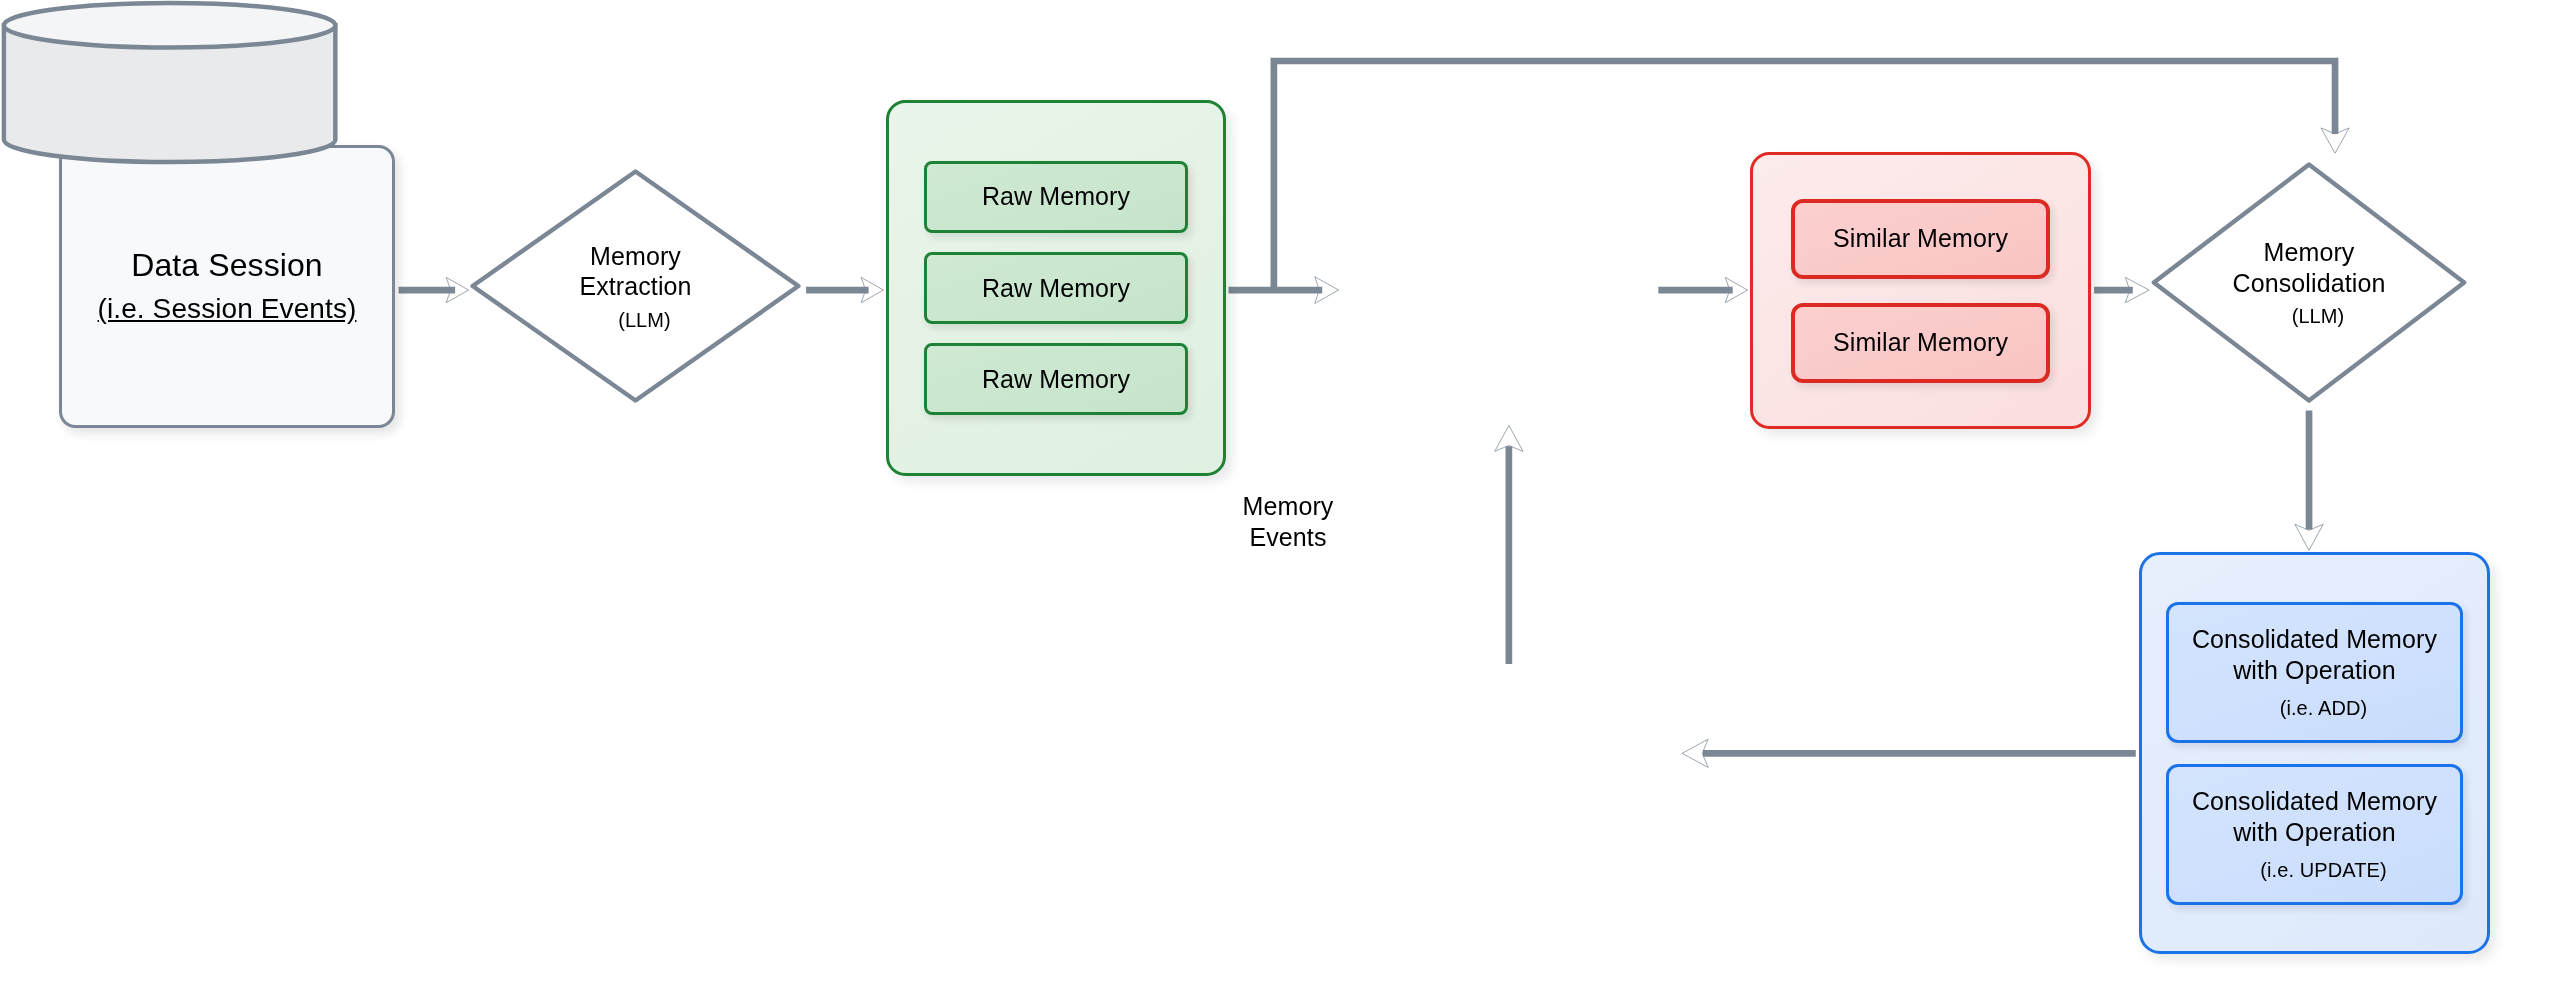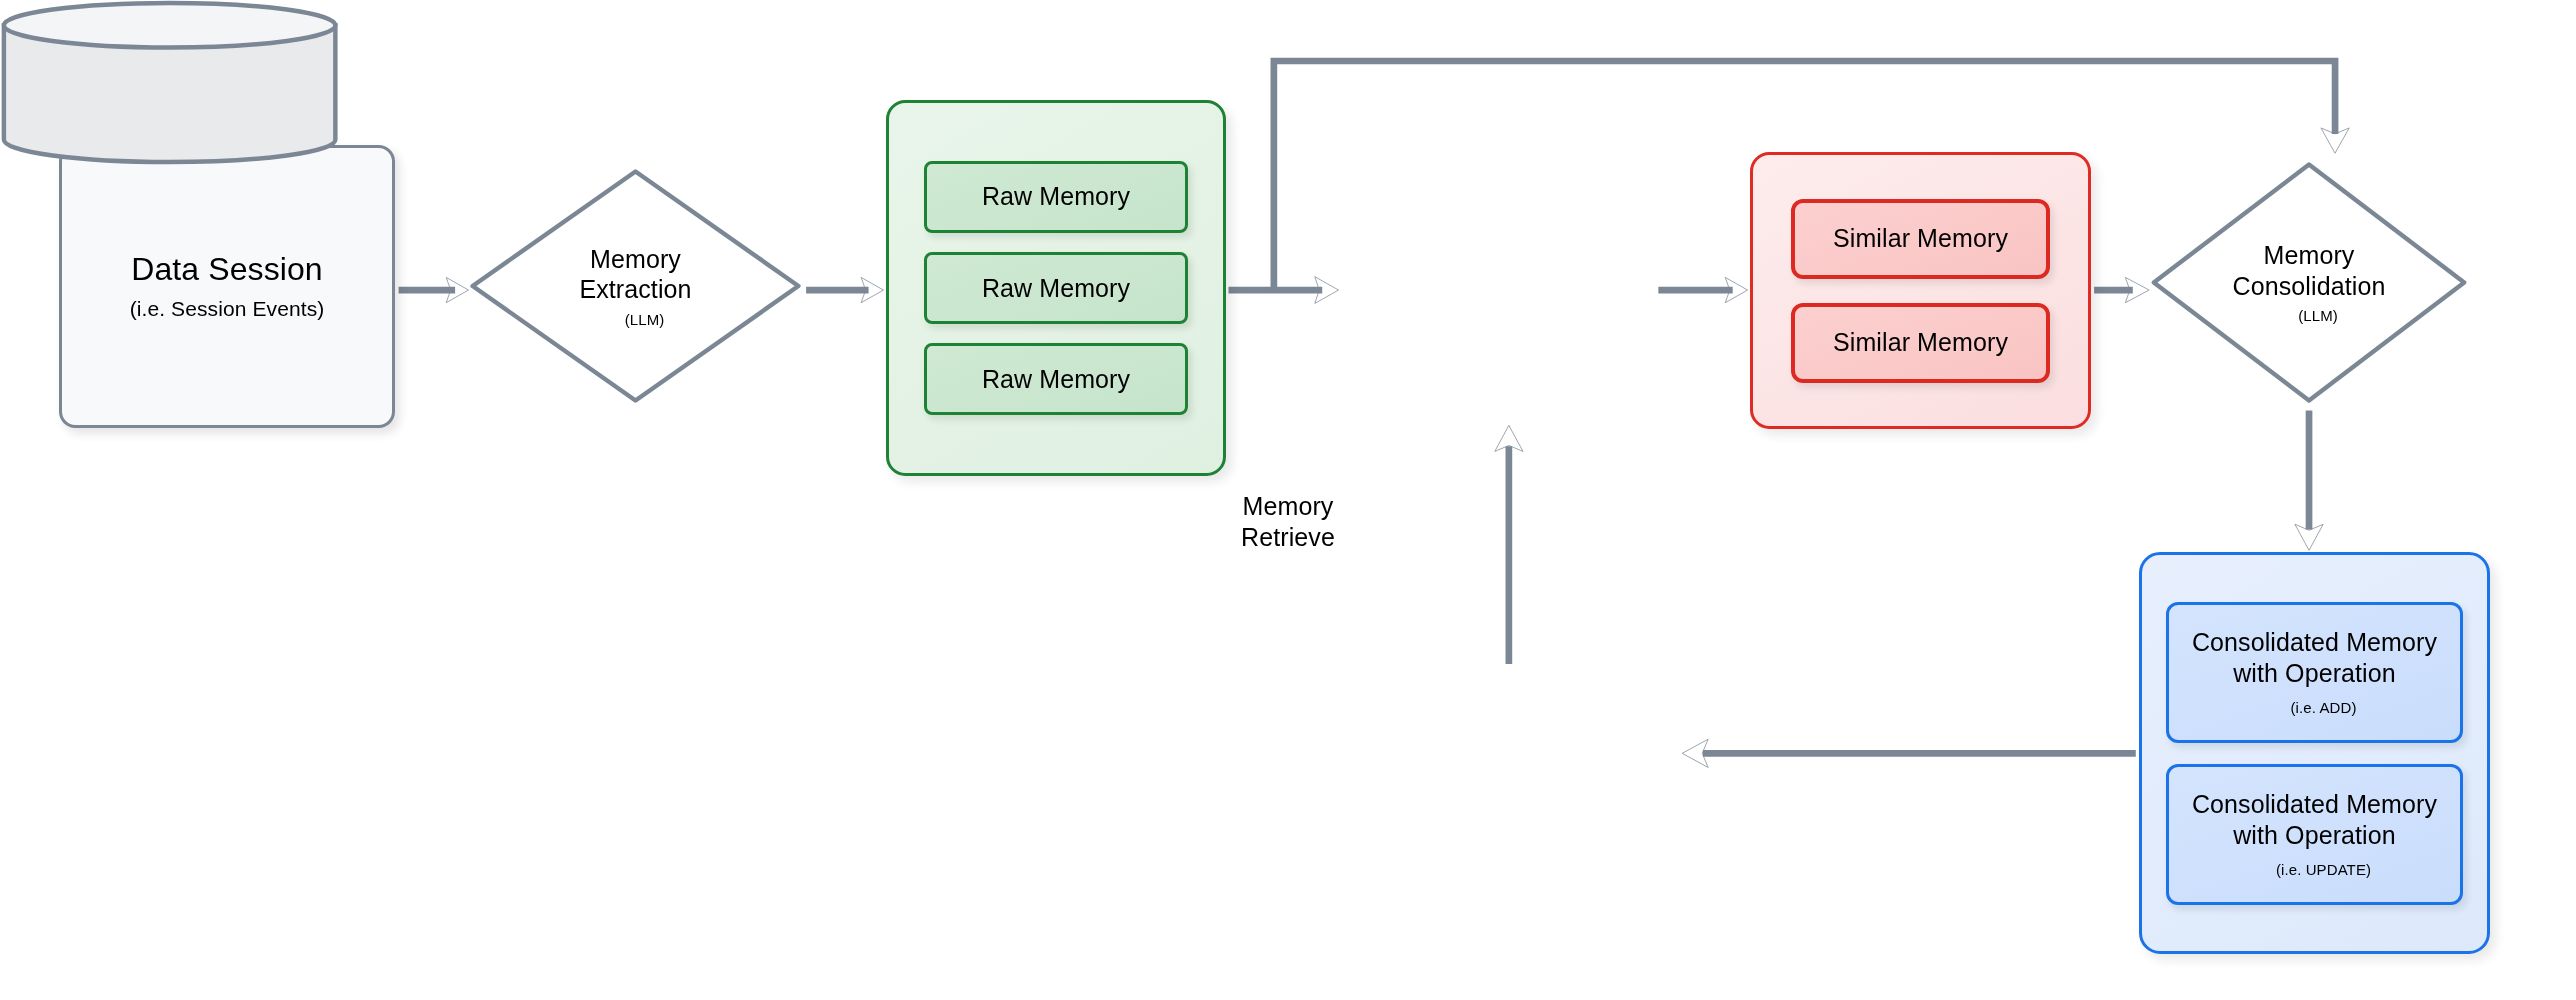--- a/index.html
+++ b/index.html
@@ -22,22 +22,22 @@
     box-sizing: border-box;
     display: flex;
     flex-direction: column;
     align-items: center;
     justify-content: center;
     text-align: center;
     color: #000000;
   }
   .title-lg { font-size: 32px; line-height: 1.18; letter-spacing: 0.1px; }
   .title-md { font-size: 25px; line-height: 1.22; letter-spacing: 0.1px; }
-  .sub-md   { font-size: 21px; line-height: 1.2; letter-spacing: 0.1px; }
-  .sub-sm   { font-size: 15px; line-height: 1.2; letter-spacing: 0.1px; margin-left: 18px; }
+  .sub-md   { font-size: 28px; line-height: 1.2; letter-spacing: 0.1px; text-decoration: underline; }
+  .sub-sm   { font-size: 20px; line-height: 1.2; letter-spacing: 0.1px; margin-left: 18px; }
 
   
   #data-source {
     left: 59px; top: 145px; width: 336px; height: 283px;
     background: #f7f9fb;
     border: 3.7px solid #7b8794;
     border-radius: 16.4px;
     box-shadow: 4.5px 5.2px 9.7px rgba(0,0,0,.10);
     gap: 7.4px;
   }
@@ -260,18 +260,18 @@
     </div>
   </div>
 
   <div id="memory-storage">
     <svg width="340" height="165" viewBox="0 0 457 222">
       <path d="M 5 34 L 5 188 A 223 30 0 0 0 451 188 L 451 34 Z" fill="#e9eaec" stroke="#7b8794" stroke-width="6"></path>
       <ellipse cx="228" cy="34" rx="223" ry="30" fill="#f4f5f6" stroke="#7b8794" stroke-width="6"></ellipse>
     </svg>
     <div class="cyl-label">
       <div class="title-md">Memory</div>
-      <div class="title-md">Retrieve</div>
+      <div class="title-md">Events</div>
     </div>
   </div>
 
 </div>
 
 
 </body></html>

